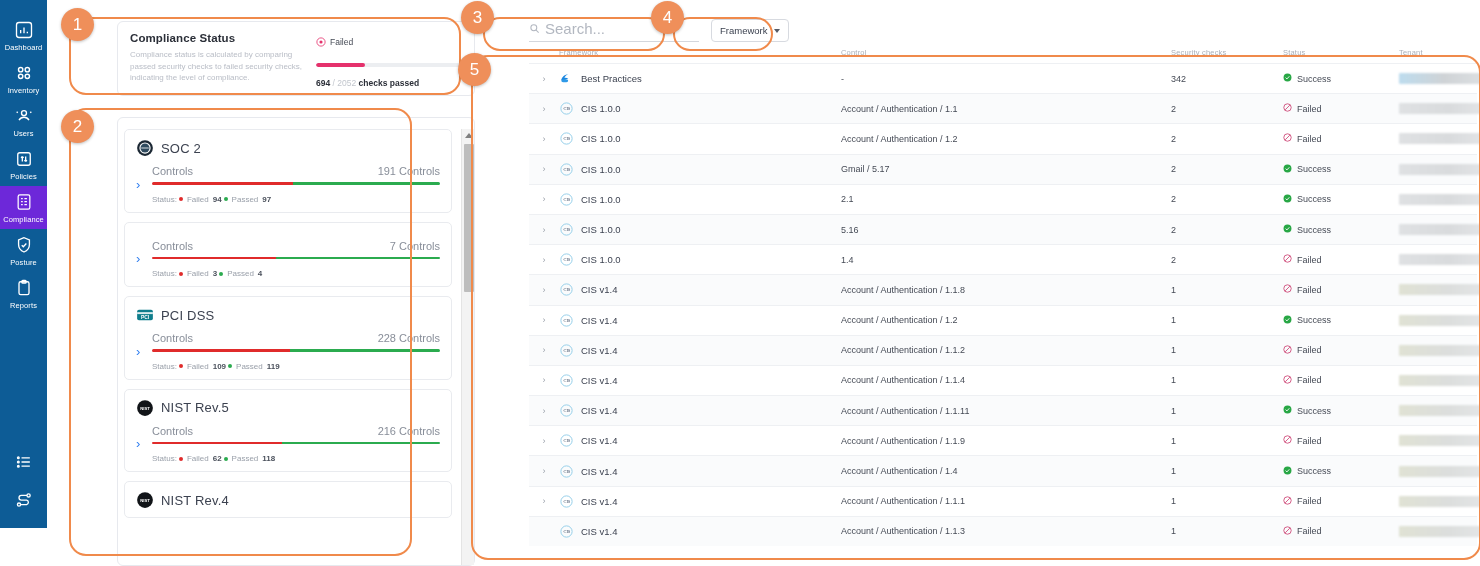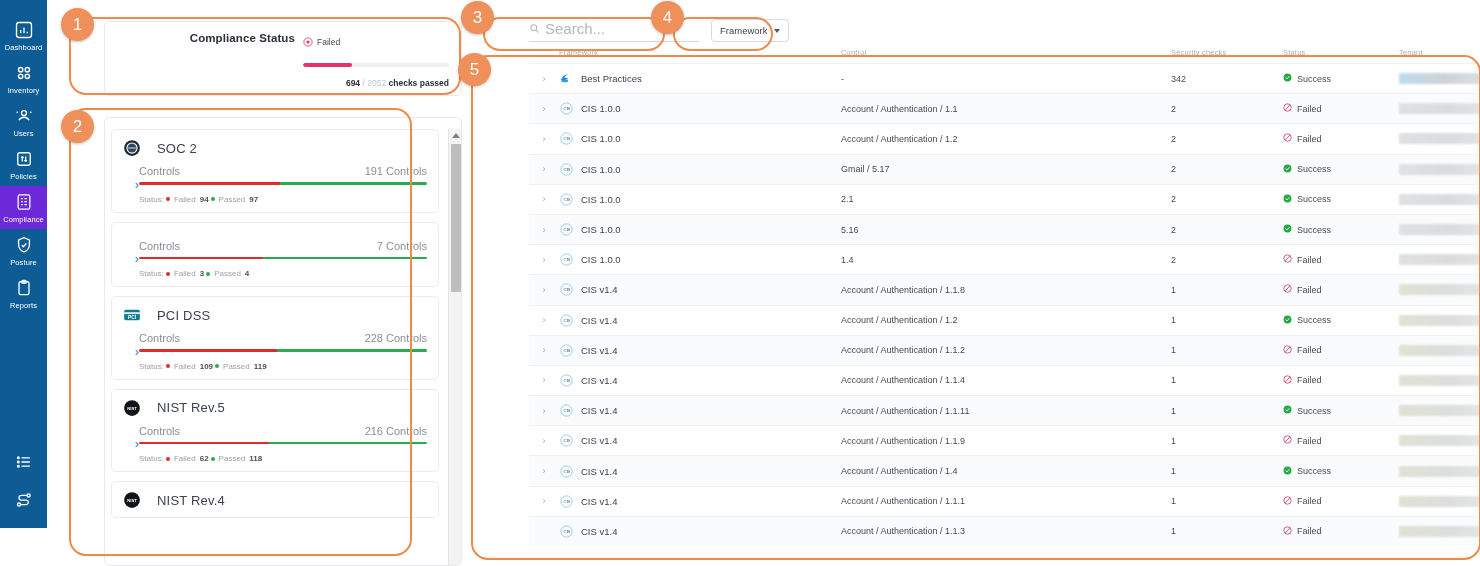--- a/index.html
+++ b/index.html
@@ -31,22 +31,22 @@
     line-height: 9px; text-align: center; white-space: nowrap;
   }
   .nav-gap { flex: 1; }
   .nav-bottom { width: 47px; display: flex; flex-direction: column; align-items: center; gap: 18px; padding-bottom: 18px; }
 
   
   .main { position: relative; flex: 1; height: 566px; background: #ffffff; }
 
   
   .left-col {
-    position: absolute; left: 20px; top: 14px;
-    width: 395px; height: 552px; text-align: right;
+    position: absolute; left: 33px; top: 14px;
+    width: 395px; height: 552px;
   }
 
   .card {
     background: #ffffff; border: 1px solid #e7e9ee;
     border-radius: 6px;
   }
 
   
   .status-card {
     position: absolute; left: 37px; top: 7px;
@@ -85,21 +85,21 @@
   }
   .tab.active { background: #2f7ef0; color: #ffffff; }
 
   .fw-scroll-wrap { position: relative; flex: 1; margin-top: 11px; overflow: hidden; }
   .fw-list { position: absolute; inset: 0 16px 0 0; overflow: hidden; }
   .fw-card {
     background: #ffffff; border: 1px solid #e9ebef; border-radius: 5px;
     margin: 0 6px 9px 6px; padding: 9px 11px 8px 11px;
     position: relative;
   }
-  .fw-head { display: flex; align-items: center; gap: 16px; }
+  .fw-head { display: flex; align-items: center; gap: 7px; }
   .fw-logo { width: 18px; height: 18px; flex: 0 0 18px; }
   .fw-name { font-size: 13px; color: #3c4250; letter-spacing: .2px; }
   .fw-body { display: flex; align-items: center; margin-top: 8px; }
   .fw-chevron { width: 16px; flex: 0 0 16px; color: #2f7ef0; font-size: 13px; line-height: 1; cursor: pointer; }
   .fw-meter { flex: 1; }
   .fw-meter-top { display: flex; justify-content: space-between; font-size: 11px; color: #888e99; }
   .fw-bar { display: flex; height: 2.5px; margin-top: 5px; border-radius: 2px; overflow: hidden; }
   .fw-bar .fail { background: #e02b2b; }
   .fw-bar .pass { background: #2bab4f; }
   .fw-status { display: flex; align-items: center; gap: 2px; margin-top: 10px; font-size: 8px; color: #9aa0aa; }
@@ -287,20 +287,21 @@
     </div>
   </nav>
 
   <div class="main">
 
     <div class="left-col">
 
       <section class="card status-card">
         <div class="status-left">
           <div class="status-title">Compliance Status</div>
+          <div class="status-desc">Compliance status is calculated by comparing passed security checks to failed security checks, indicating the level of compliance.</div>
         </div>
         <div class="status-right">
           <div class="status-badge-row">
             <span>
               <svg viewBox="0 0 16 16" width="10" height="10">
                 <circle cx="8" cy="8" r="6.6" fill="none" stroke="#e5316c" stroke-width="1.3"></circle>
                 <circle cx="8" cy="8" r="2.5" fill="#e5316c"></circle>
               </svg>
             </span>
             <span class="lbl">Failed</span>

